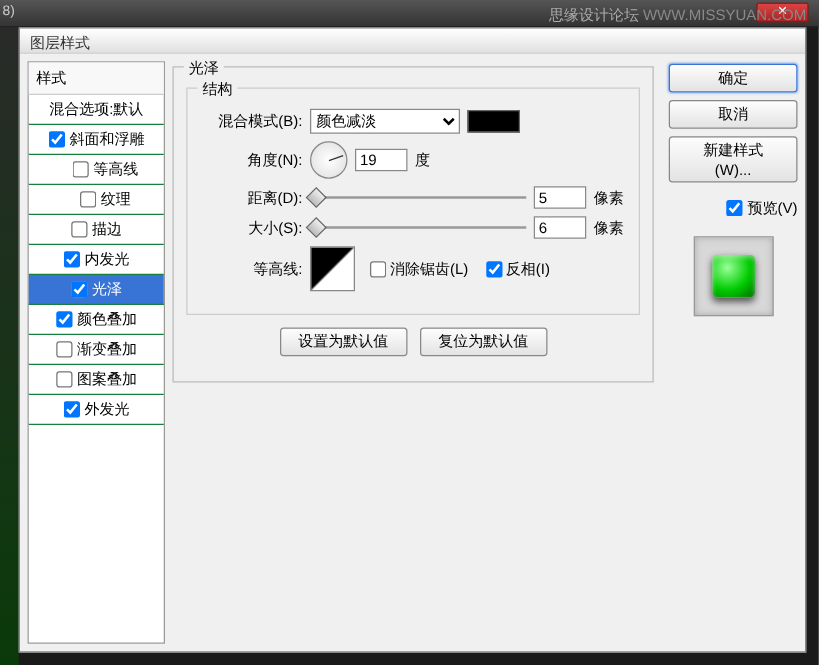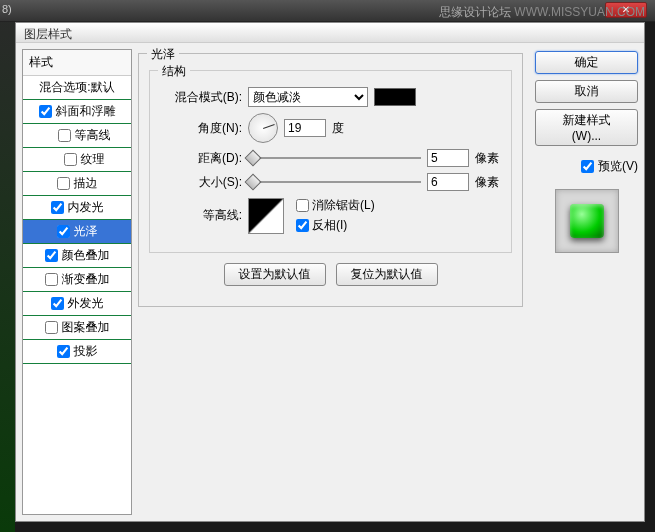--- a/index.html
+++ b/index.html
@@ -92,30 +92,26 @@
           </div>
           <div class="siderow">
             <input type="checkbox" checked="" style="">
             <span>颜色叠加</span>
           </div>
           <div class="siderow">
             <input type="checkbox" style="">
             <span>渐变叠加</span>
           </div>
           <div class="siderow">
-            <input type="checkbox" checked="" style="">
-            <span>外发光</span>
-          </div>
-          <div class="siderow">
             <input type="checkbox" style="">
             <span>图案叠加</span>
           </div>
           <div class="siderow">
             <input type="checkbox" checked="" style="">
-            <span>投影</span>
+            <span>外发光</span>
           </div>
         </div>
     </div>
 
     <div class="main">
       <div class="groupbox">
         <div class="grouplabel">光泽</div>
         <div class="subgroup">
           <div class="grouplabel">结构</div>
 
@@ -151,21 +147,21 @@
                 <div class="track"></div>
                 <div class="thumb" style="left:3%"></div>
               </div>
             <input class="num" value="6" style="">
             <span>像素</span>
           </div>
 
           <div class="row">
             <div class="lab">等高线:</div>
             <div class="contour"></div>
-            <div style="display:flex;flex-direction:column;gap:3px;margin-left:6px">
+            <div style="display:flex;flex-direction:row;gap:14px;margin-left:6px">
               <label class="chk">
                   <input type="checkbox" style="">
                   <span>消除锯齿(L)</span>
                 </label>
               <label class="chk">
                   <input type="checkbox" checked="" style="">
                   <span>反相(I)</span>
                 </label>
             </div>
           </div>

